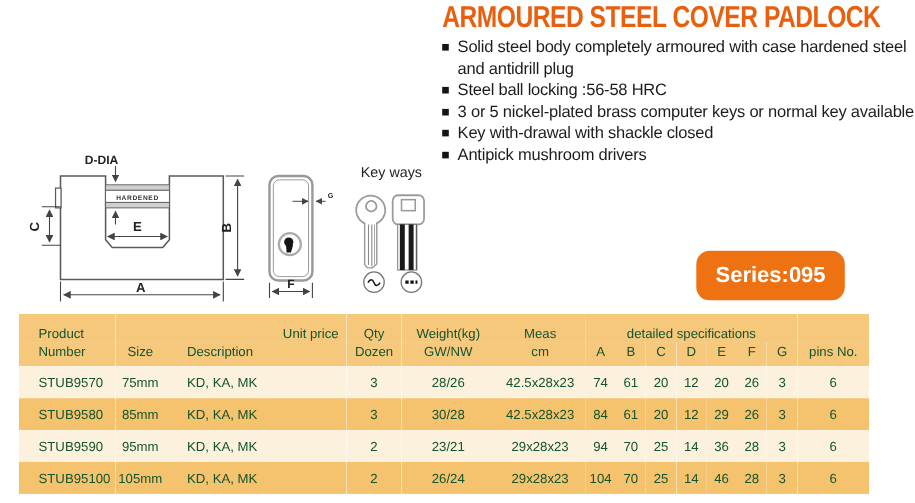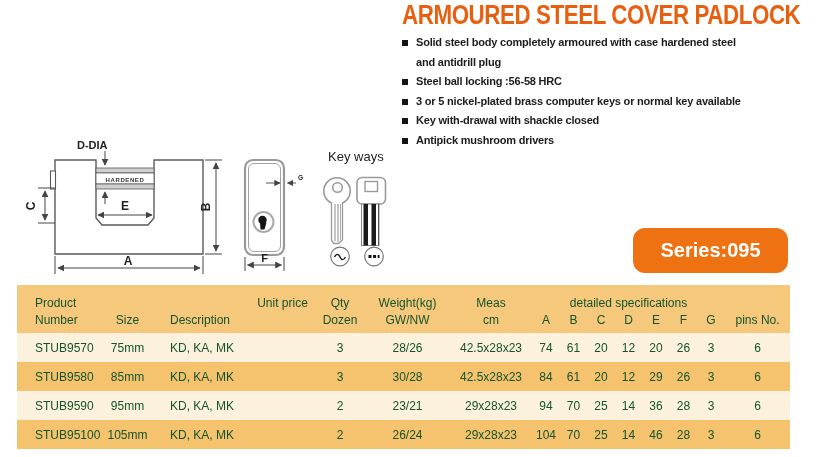--- a/index.html
+++ b/index.html
@@ -14,34 +14,34 @@
     font-size:26px;font-weight:bold;color:#e8600f;
     letter-spacing:-0.5px;white-space:nowrap;
     transform:scale(0.86,1.06);transform-origin:top left;
   }
   .features{position:absolute;left:402px;top:33px;width:430px;}
   .feature{position:relative;padding-left:14px;}
   .feature .sq{
     position:absolute;left:0;top:7px;width:6px;height:6px;background:#141414;
   }
   .fline{
-    font-size:11px;font-weight:bold;color:#1c1c1c;line-height:19.5px;
+    font-size:15px;font-weight:normal;color:#1c1c1c;line-height:19.5px;
     letter-spacing:-0.2px;white-space:nowrap;
   }
   
   .front-svg{position:absolute;left:25px;top:135px;}
   .side-svg{position:absolute;left:240px;top:150px;}
   .keys-svg{position:absolute;left:315px;top:170px;}
   .keyways{
     position:absolute;left:328px;top:149px;
     font-size:13px;font-weight:normal;color:#222;
   }
   
   .badge{
-    position:absolute;left:633px;top:228px;width:155px;height:45px;
+    position:absolute;left:633px;top:228px;width:135px;height:45px;
     background:#ee7112;border-radius:12px;
     display:flex;align-items:center;justify-content:center;
     color:#ffffff;font-weight:bold;font-size:20px;
   }
   
   table.spec{
     position:absolute;left:17px;top:285px;width:773px;
     border-collapse:collapse;table-layout:fixed;
     font-size:12px;color:#14532d;
   }

